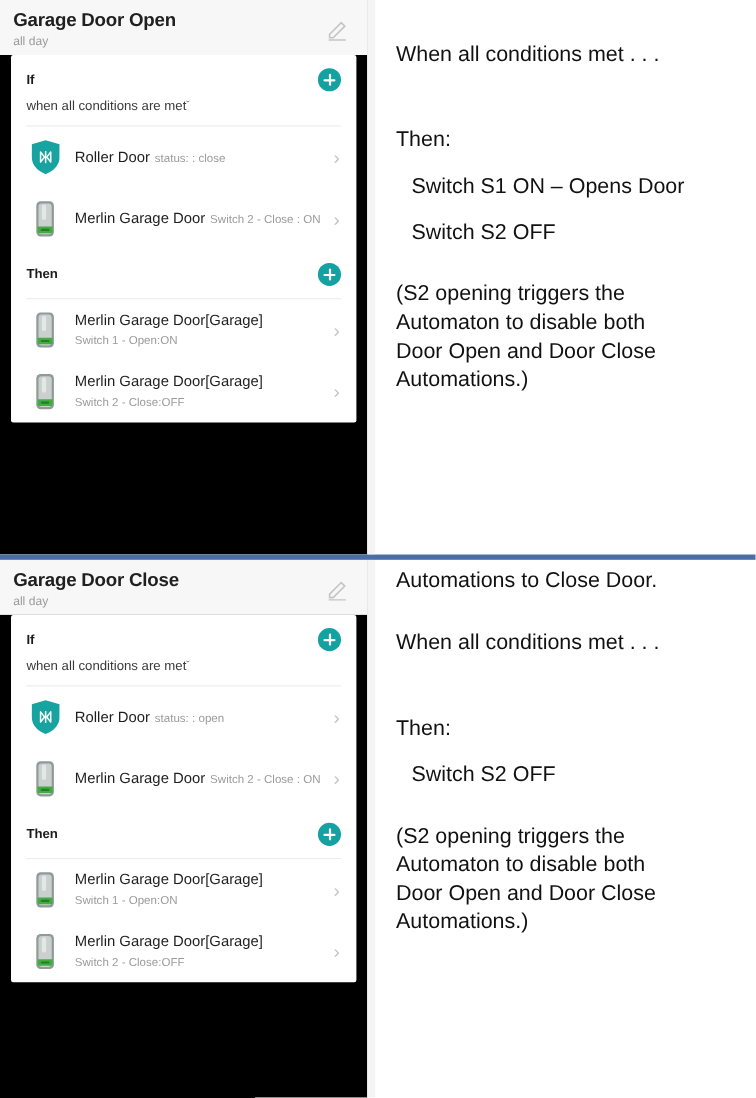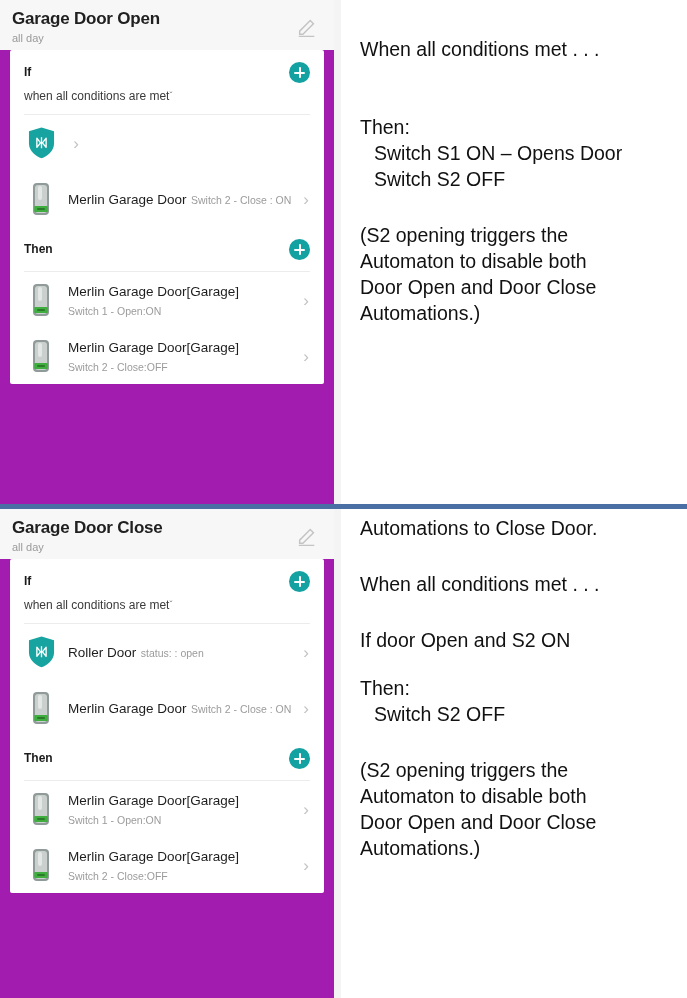--- a/index.html
+++ b/index.html
@@ -38,21 +38,21 @@
     width: 687px;
     height: 5px;
     background: #4a6fa5;
     flex: none;
   }
 
   
   .app-shot {
     width: 334px;
     flex: none;
-    background: #a21caf;
+    background: #000000;
     position: relative;
     overflow: hidden;
   }
 
   .app-header {
     background: #f7f7f7;
     padding: 8px 12px 7px 12px;
     position: relative;
     height: 50px;
     box-sizing: border-box;
@@ -207,21 +207,21 @@
     background: #f4f4f4;
   }
   .note-line {
     font-size: 19.5px;
     color: #111111;
     line-height: 26px;
     white-space: pre-wrap;
   }
   .note-gap-lg { height: 30px; }
   .note-gap-md { height: 22px; }
-  .note-indent { padding-left: 14px; }
+  .note-indent { padding-left: 14px; margin-top: 16px; }
 </style>
 </head>
 <body>
 
 <div class="page">
 
   <div class="panel panel-top">
 
     <div class="app-shot">
 
@@ -251,20 +251,24 @@
 
         <div class="row">
           <span class="row-icon">
             <svg class="shield" viewBox="0 0 28 33">
               <path d="M14 0.5 27 4.2V17c0 8-7.2 13.3-13 15.4C8.2 30.3 1 25 1 17V4.2Z" fill="#17a3a0"></path>
               <path d="M9.2 11.5 9.2 21 13 16.3Z" fill="none" stroke="#ffffff" stroke-width="1.4" stroke-linejoin="round"></path>
               <path d="M18.8 11.5 18.8 21 15 16.3Z" fill="none" stroke="#ffffff" stroke-width="1.4" stroke-linejoin="round"></path>
               <line x1="14" y1="10.6" x2="14" y2="22" stroke="#ffffff" stroke-width="1.4"></line>
             </svg>
           </span>
+          <span class="row-text">
+            <span class="row-title">Roller Door</span>
+            <span class="row-sub">status: : close</span>
+          </span>
           <span class="chevron">›</span>
         </div>
 
         <div class="row">
           <span class="row-icon">
             <svg class="device" viewBox="0 0 18 34">
               <rect x="1" y="1" width="16" height="32" rx="4" fill="#8f9a99"></rect>
               <rect x="3" y="3" width="12" height="28" rx="3" fill="#c9d0ce"></rect>
               <rect x="6" y="4" width="4" height="14" rx="2" fill="#e3e7e5"></rect>
               <rect x="2.2" y="24" width="13.6" height="6" rx="1" fill="#3fae3f"></rect>
@@ -449,21 +453,20 @@
         </div>
 
       </div>
     </div>
 
     <div class="notes">
       <div class="note-line">Automations to Close Door.</div>
       <div class="note-gap-lg"></div>
       <div class="note-line">When all conditions met . . .</div>
       <div class="note-gap-lg"></div>
-      <div class="note-line">If door Open and S2 ON</div>
       <div class="note-gap-md"></div>
       <div class="note-line">Then:</div>
       <div class="note-line note-indent">Switch S2 OFF</div>
       <div class="note-gap-lg"></div>
       <div class="note-line">(S2 opening triggers the
 Automaton to disable both
 Door Open and Door Close
 Automations.)</div>
     </div>
   </div>

